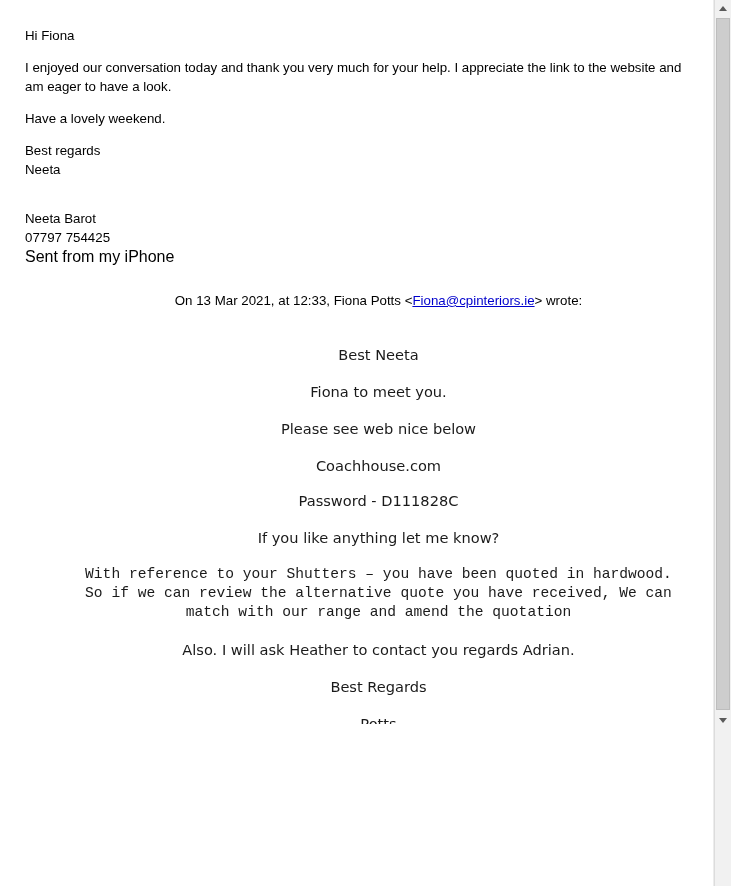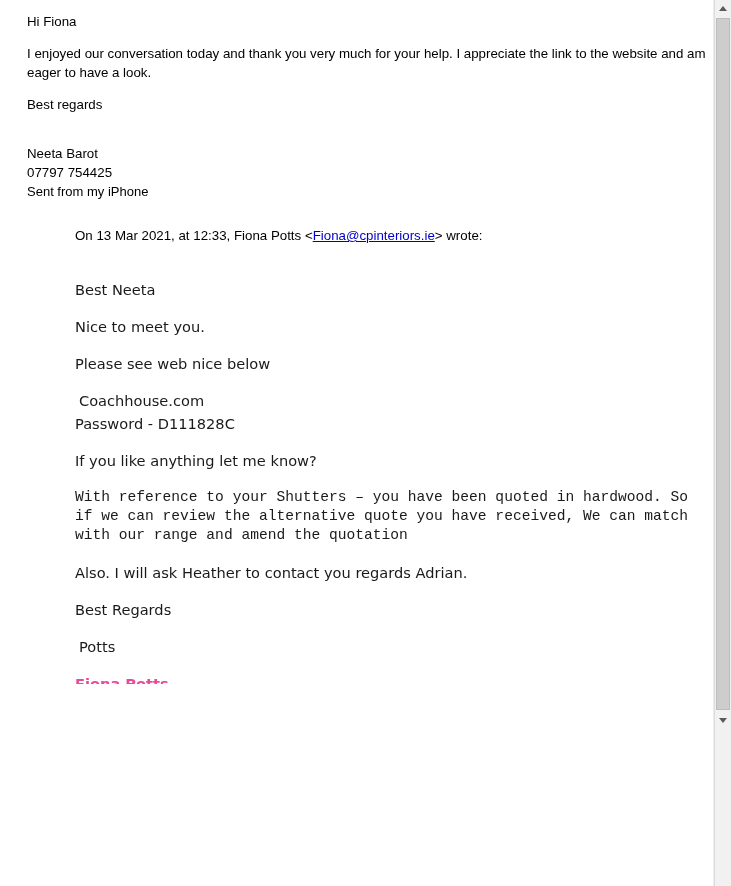--- a/index.html
+++ b/index.html
@@ -16,54 +16,55 @@
   }
   .page {
     position: relative;
     width: 731px;
     height: 886px;
     background: #ffffff;
     overflow: hidden;
   }
   .content {
     position: absolute;
-    left: 16px;
+    left: 0;
     top: 0;
     width: 714px;
     height: 724px;
     overflow: hidden;
-    padding: 2px;
+    padding: 16px;
     box-sizing: border-box;
   }
   
   .reply {
     padding: 10px 14px 0 9px;
     font-size: 13.3px;
     line-height: 19px;
     font-family: "Liberation Sans", sans-serif;
   }
   .reply p {
     margin: 0 0 13px 0;
   }
   .reply p.tight {
     margin: 0;
   }
   .sig-block {
     margin-top: 30px;
   }
   .sent-from {
     margin-top: 38px;
-    font-size: 13px;
+    font-size: 16px;
   }
 
   
   .quoted {
     margin-top: 25px;
     padding-left: 57px;
     padding-right: 14px;
+    text-align: center;
   }
   .quote-header {
     font-size: 13.3px;
     line-height: 19px;
     margin-bottom: 35px;
     font-family: "Liberation Sans", sans-serif;
   }
   .quote-header a {
     color: #0000cc;
     text-decoration: underline;
@@ -71,21 +72,21 @@
   .qbody {
     font-family: "DejaVu Sans", sans-serif;
     font-size: 14.6px;
     line-height: 19px;
     color: #1a1a1a;
   }
   .qbody p {
     margin: 0 0 18px 0;
   }
   .qbody p.nomargin {
-    margin: 4px;
+    margin: 16px;
   }
   .qbody p.two-line {
     margin: 0 0 18px 0;
     font-family: Liberation Mono, monospace;
   }
   .cut-name {
     margin-top: 18px;
     height: 10px;
     overflow: hidden;
     font-family: "DejaVu Sans", sans-serif;
@@ -156,37 +157,39 @@
 </head>
 <body>
 
 <div class="page">
 
   <div class="content">
 
     <div class="reply">
       <p>Hi Fiona</p>
       <p>I enjoyed our conversation today and thank you very much for your help.  I appreciate the link to the website and am eager to have a look.</p>
+      <p>Have a lovely weekend.</p>
 
       <p class="tight">Best regards</p>
+      <p class="tight">Neeta</p>
 
       <div class="sig-block">
         <p class="tight">Neeta Barot</p>
         <p class="tight">07797 754425</p>
       </div>
 
       <p class="sent-from">Sent from my iPhone</p>
     </div>
 
     <div class="quoted">
       <div class="quote-header"><span>On 13 Mar 2021, at 12:33, Fiona Potts &lt;</span><a href="#">Fiona@cpinteriors.ie</a><span>&gt; wrote:</span></div>
 
       <div class="qbody">
         <p>Best Neeta</p>
-        <p>Nice to meet you.</p>
+        <p>Fiona to meet you.</p>
         <p>Please see web nice below</p>
         <p class="nomargin">Coachhouse.com</p>
         <p>Password - D111828C</p>
         <p>If you like anything let me know?</p>
         <p class="two-line">With reference to your Shutters – you have been quoted in hardwood. So if we can review the alternative quote you have received, We  can match with our range and amend the quotation</p>
         <p>Also. I will ask Heather to contact you regards Adrian.</p>
         <p>Best Regards</p>
         <p class="nomargin">Potts</p>
         <div class="cut-name">Fiona Potts</div>
       </div>

